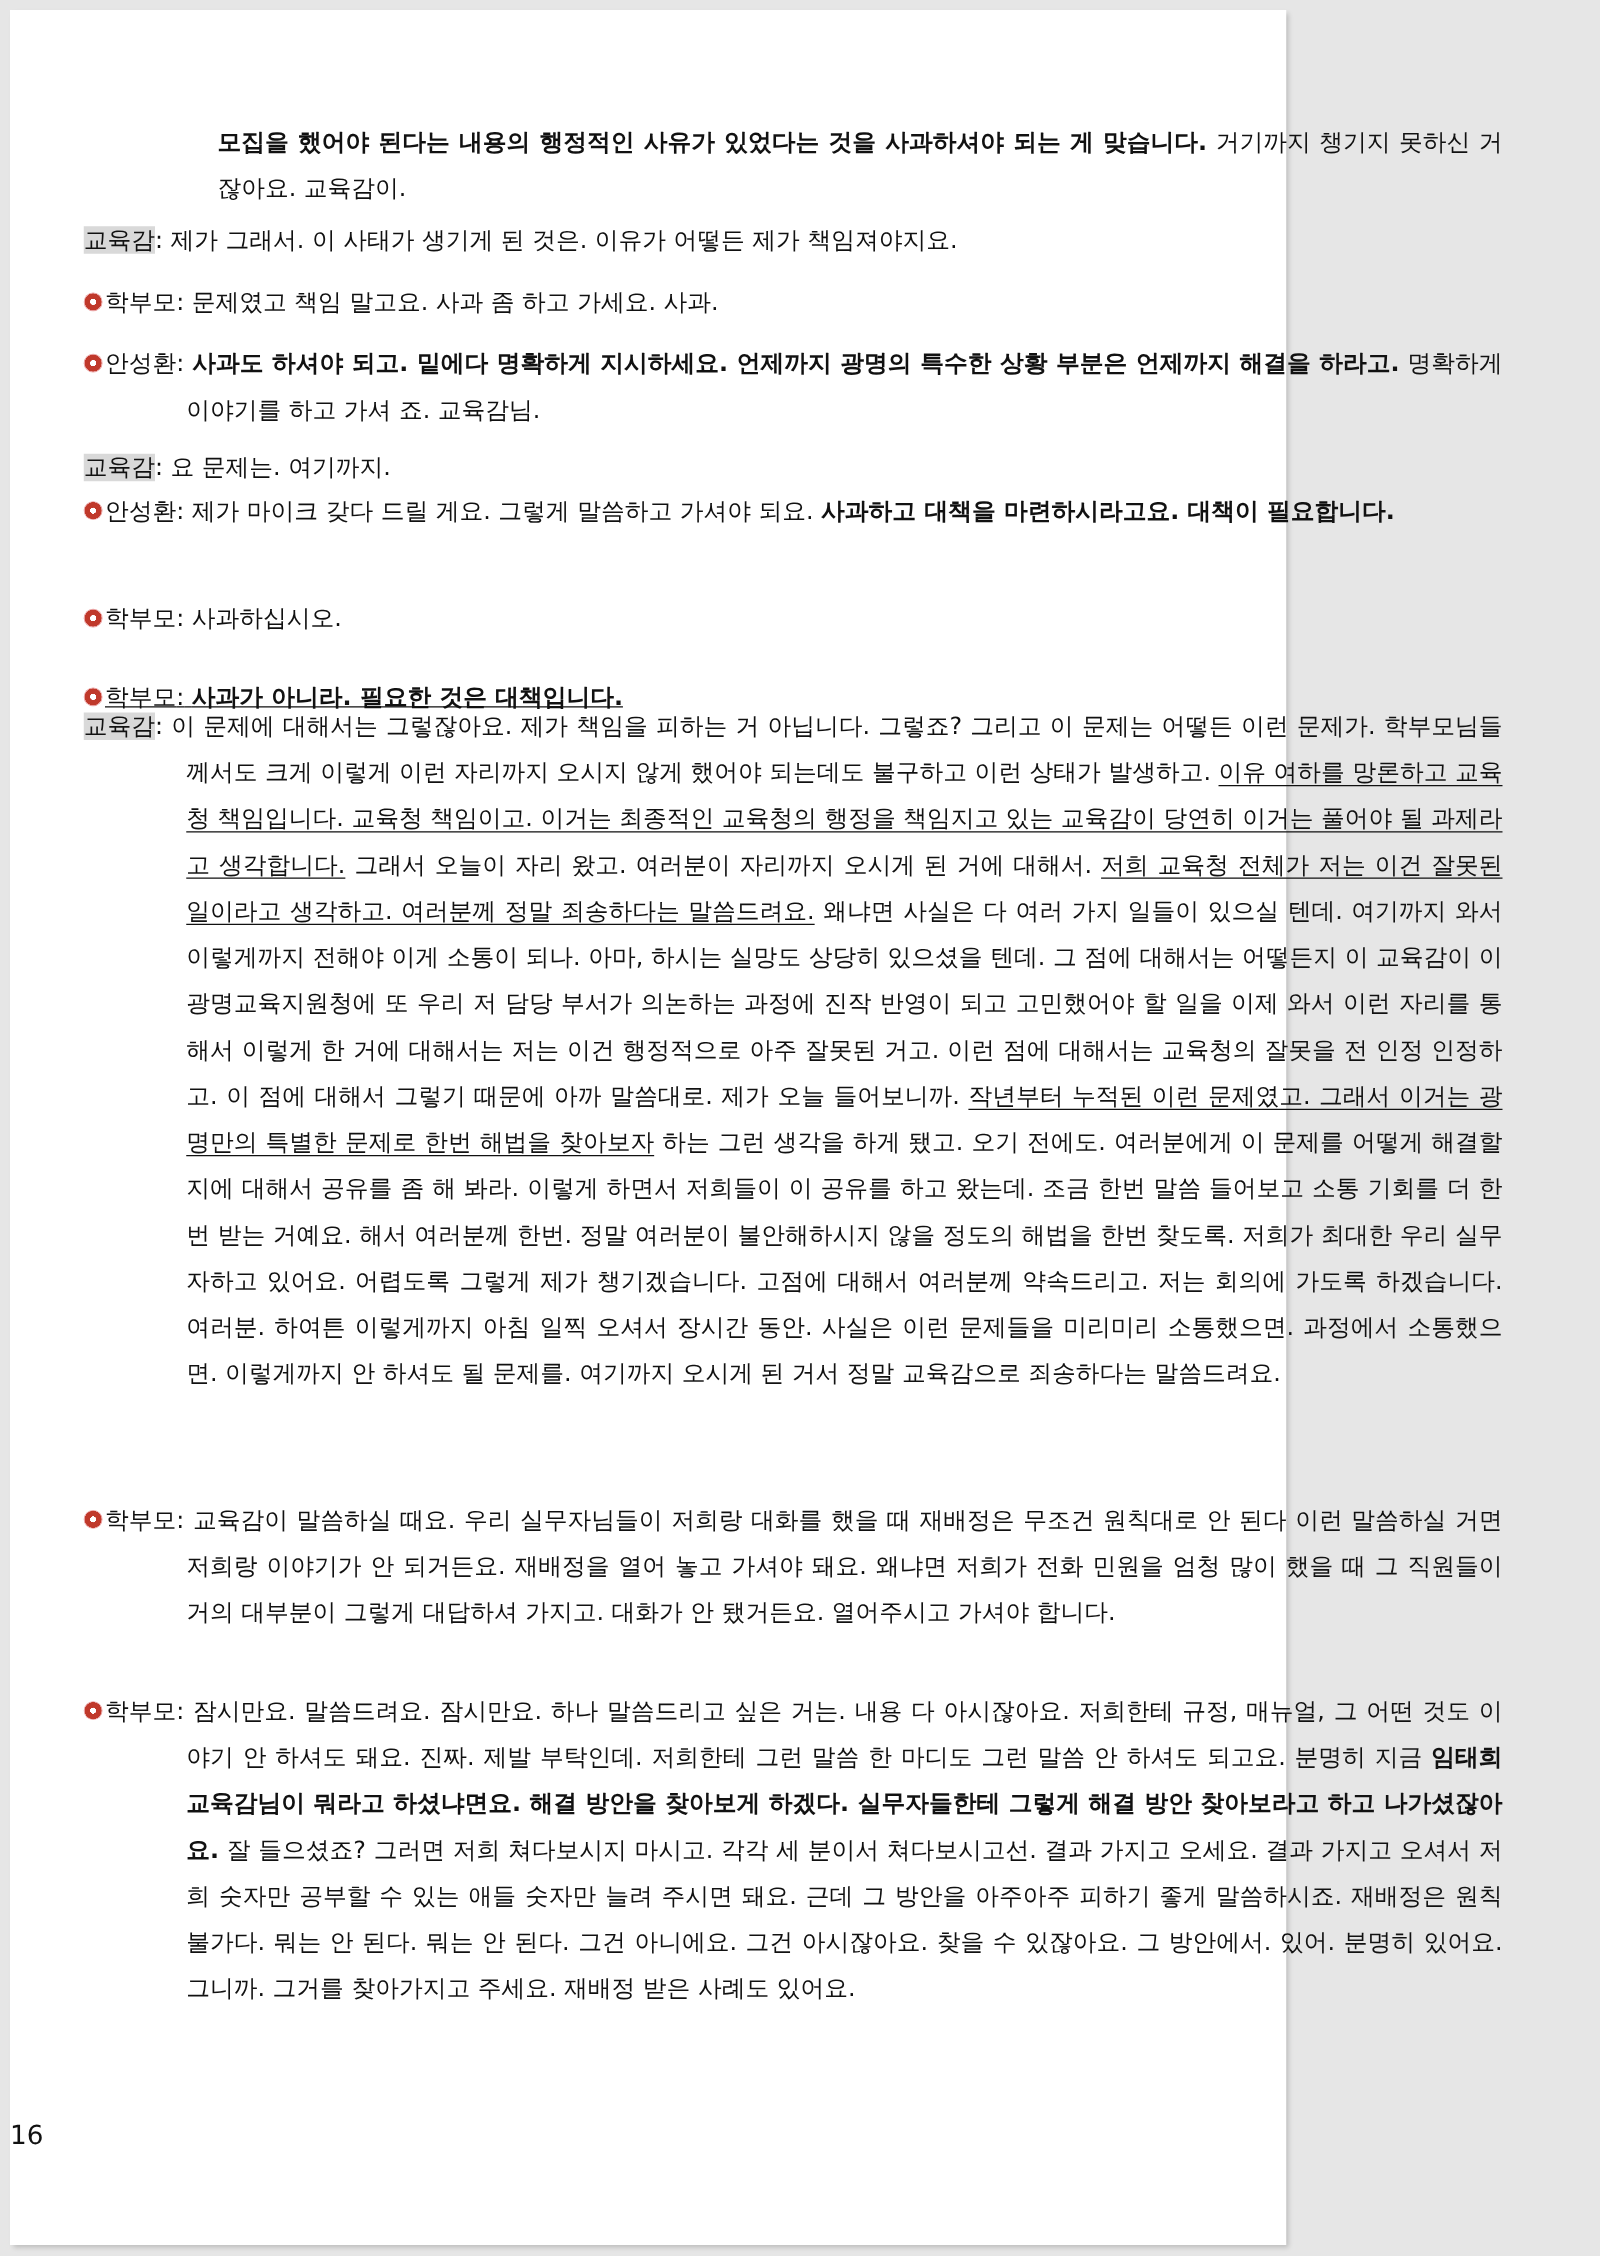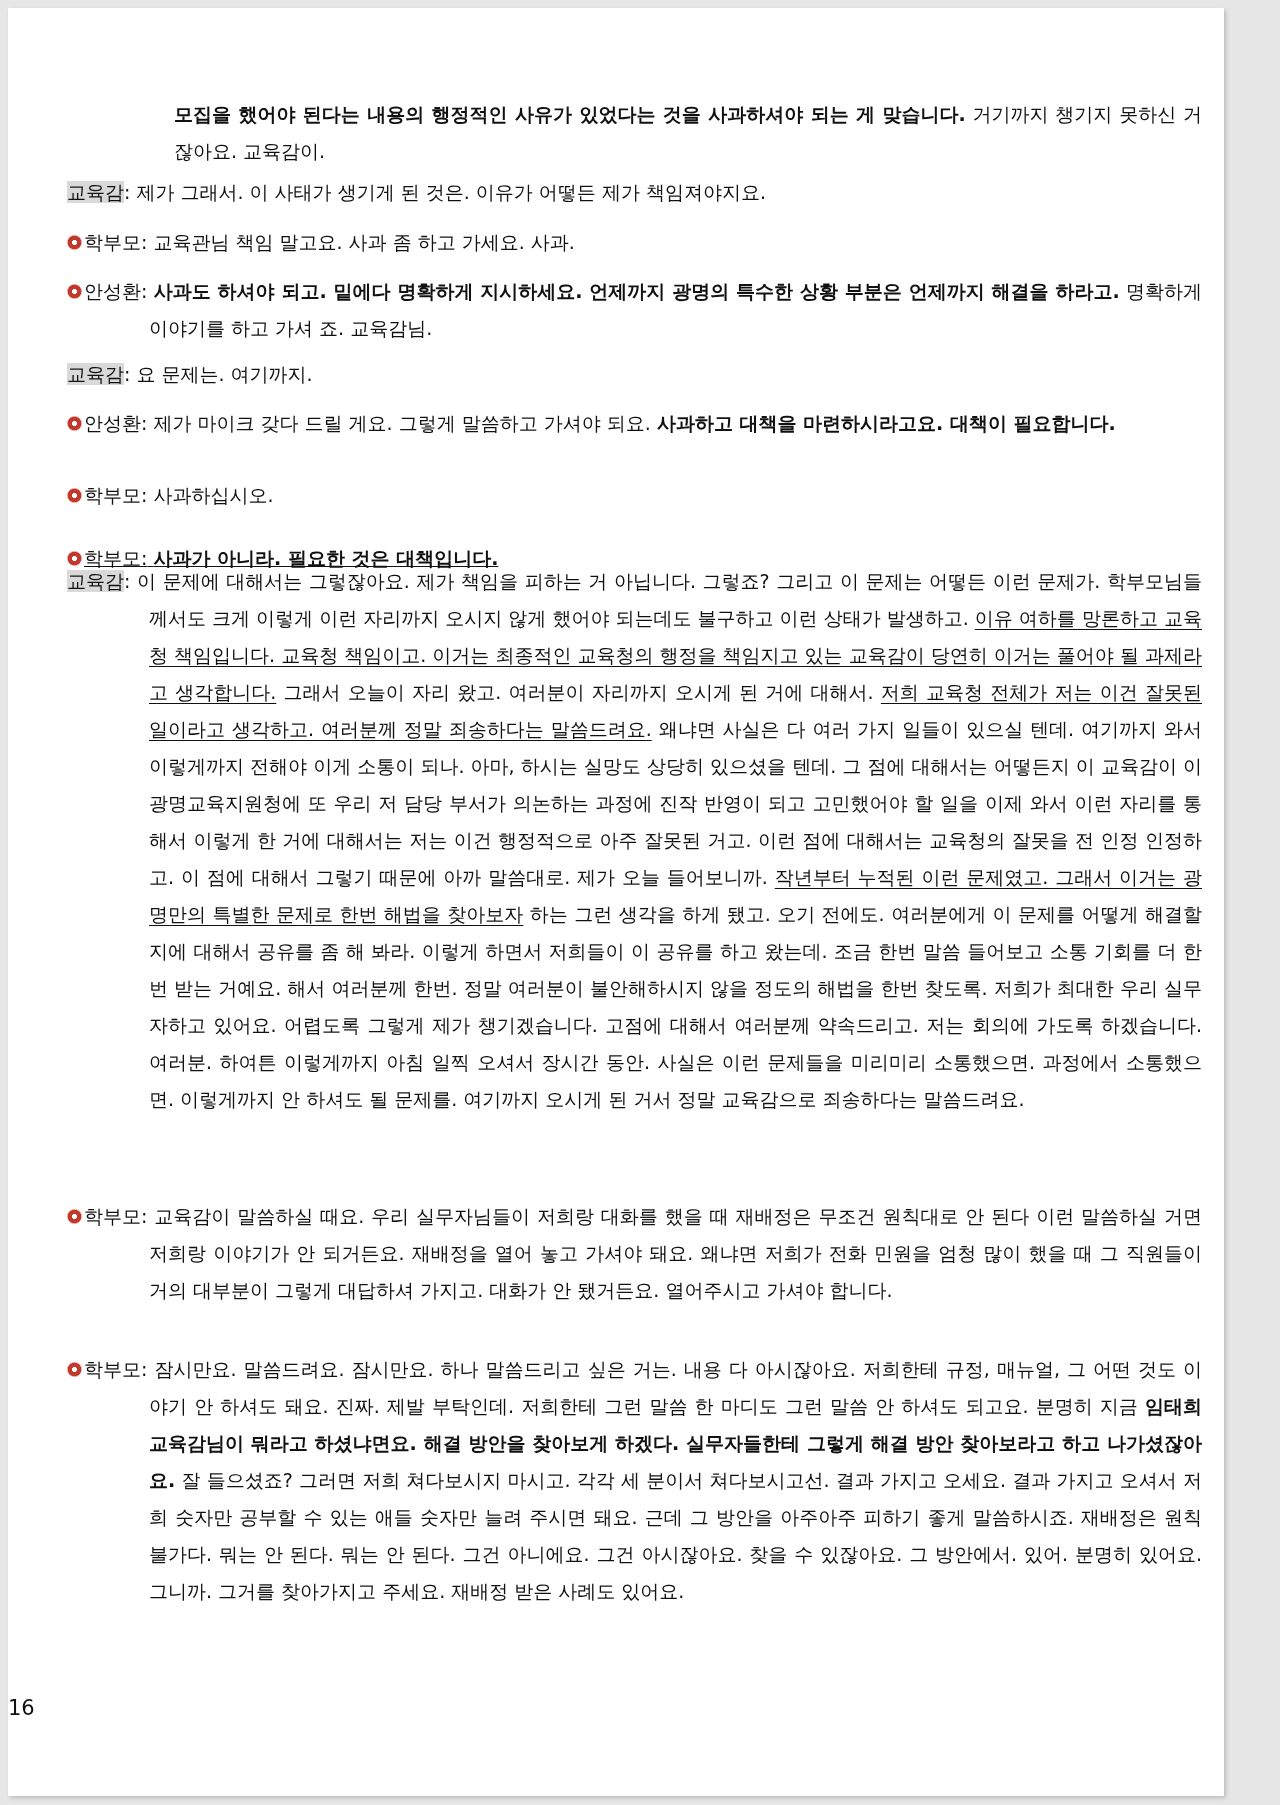--- a/index.html
+++ b/index.html
@@ -6,21 +6,21 @@
   body {
     width: 1280px; height: 1805px;
     background: #e6e6e6;
     position: relative;
     overflow: hidden;
     font-family: "DejaVu Sans", sans-serif;
   }
   .page {
     position: absolute;
     left: 8px; top: 8px;
-    width: 1216px; height: 1788px;
+    width: 1021px; height: 1788px;
     background: #ffffff;
     box-shadow: 2px 2px 4px rgba(0,0,0,0.18);
   }
   .content {
     position: absolute;
     left: 0; top: 0; right: 0;
   }
   .para {
     position: absolute;
     left: 84px;
@@ -57,24 +57,24 @@
     color: #111;
   }
 </style>
 </head>
 <body>
 
 <div class="page">
   <div class="content" id="content">
       <div class="para first" style="top: 88px;"><span class="seg-b">모집을 했어야 된다는 내용의 행정적인 사유가 있었다는 것을 사과하셔야 되는 게 맞습니다.</span><span class="seg-n"> 거기까지 챙기지 못하신 거잖아요. 교육감이.</span></div>
       <div class="para" style="top: 166px;"><span class="speaker hl">교육감</span><span>:</span><span class="seg-n"> 제가 그래서. 이 사태가 생기게 된 것은. 이유가 어떻든 제가 책임져야지요.</span></div>
-      <div class="para" style="top: 216px;"><span class="icon"></span><span class="speaker">학부모</span><span>:</span><span class="seg-n"> 교육관님 책임 말고요. 사과 좀 하고 가세요. 사과.</span></div>
+      <div class="para" style="top: 216px;"><span class="icon"></span><span class="speaker">학부모</span><span>:</span><span class="seg-n"> 문제였고 책임 말고요. 사과 좀 하고 가세요. 사과.</span></div>
       <div class="para" style="top: 265px;"><span class="icon"></span><span class="speaker">안성환</span><span>:</span><span class="seg-n"> </span><span class="seg-b">사과도 하셔야 되고. 밑에다 명확하게 지시하세요. 언제까지 광명의 특수한 상황 부분은 언제까지 해결을 하라고.</span><span class="seg-n"> 명확하게 이야기를 하고 가셔 죠. 교육감님.</span></div>
       <div class="para" style="top: 348px;"><span class="speaker hl">교육감</span><span>:</span><span class="seg-n"> 요 문제는. 여기까지.</span></div>
-      <div class="para" style="top: 397px;"><span class="icon"></span><span class="speaker">안성환</span><span>:</span><span class="seg-n"> 제가 마이크 갖다 드릴 게요. 그렇게 말씀하고 가셔야 되요. </span><span class="seg-b">사과하고 대책을 마련하시라고요. 대책이 필요합니다.</span></div>
+      <div class="para" style="top: 383px;"><span class="icon"></span><span class="speaker">안성환</span><span>:</span><span class="seg-n"> 제가 마이크 갖다 드릴 게요. 그렇게 말씀하고 가셔야 되요. </span><span class="seg-b">사과하고 대책을 마련하시라고요. 대책이 필요합니다.</span></div>
       <div class="para" style="top: 469px;"><span class="icon"></span><span class="speaker">학부모</span><span>:</span><span class="seg-n"> 사과하십시오.</span></div>
       <div class="para" style="top: 532px; text-decoration: underline;"><span class="icon"></span><span class="speaker">학부모</span><span>:</span><span class="seg-n"> </span><span class="seg-b">사과가 아니라. 필요한 것은 대책입니다.</span></div>
       <div class="para" style="top: 555px;"><span class="speaker hl">교육감</span><span>:</span><span class="seg-n"> 이 문제에 대해서는 그렇잖아요. 제가 책임을 피하는 거 아닙니다. 그렇죠? 그리고 이 문제는 어떻든 이런 문제가. 학부모님들께서도 크게 이렇게 이런 자리까지 오시지 않게 했어야 되는데도 불구하고 이런 상태가 발생하고. </span><span class="seg-u">이유 여하를 망론하고 교육청 책임입니다. 교육청 책임이고. 이거는 최종적인 교육청의 행정을 책임지고 있는 교육감이 당연히 이거는 풀어야 될 과제라고 생각합니다.</span><span class="seg-n"> 그래서 오늘이 자리 왔고. 여러분이 자리까지 오시게 된 거에 대해서. </span><span class="seg-u">저희 교육청 전체가 저는 이건 잘못된 일이라고 생각하고. 여러분께 정말 죄송하다는 말씀드려요.</span><span class="seg-n"> 왜냐면 사실은 다 여러 가지 일들이 있으실 텐데. 여기까지 와서 이렇게까지 전해야 이게 소통이 되나. 아마, 하시는 실망도 상당히 있으셨을 텐데. 그 점에 대해서는 어떻든지 이 교육감이 이 광명교육지원청에 또 우리 저 담당 부서가 의논하는 과정에 진작 반영이 되고 고민했어야 할 일을 이제 와서 이런 자리를 통해서 이렇게 한 거에 대해서는 저는 이건 행정적으로 아주 잘못된 거고. 이런 점에 대해서는 교육청의 잘못을 전 인정 인정하고. 이 점에 대해서 그렇기 때문에 아까 말씀대로. 제가 오늘 들어보니까. </span><span class="seg-u">작년부터 누적된 이런 문제였고. 그래서 이거는 광명만의 특별한 문제로 한번 해법을 찾아보자</span><span class="seg-n"> 하는 그런 생각을 하게 됐고. 오기 전에도. 여러분에게 이 문제를 어떻게 해결할지에 대해서 공유를 좀 해 봐라. 이렇게 하면서 저희들이 이 공유를 하고 왔는데. 조금 한번 말씀 들어보고 소통 기회를 더 한번 받는 거예요. 해서 여러분께 한번. 정말 여러분이 불안해하시지 않을 정도의 해법을 한번 찾도록. 저희가 최대한 우리 실무자하고 있어요. 어렵도록 그렇게 제가 챙기겠습니다. 고점에 대해서 여러분께 약속드리고. 저는 회의에 가도록 하겠습니다. 여러분. 하여튼 이렇게까지 아침 일찍 오셔서 장시간 동안. 사실은 이런 문제들을 미리미리 소통했으면. 과정에서 소통했으면. 이렇게까지 안 하셔도 될 문제를. 여기까지 오시게 된 거서 정말 교육감으로 죄송하다는 말씀드려요.</span></div>
       <div class="para" style="top: 1190px;"><span class="icon"></span><span class="speaker">학부모</span><span>:</span><span class="seg-n"> 교육감이 말씀하실 때요. 우리 실무자님들이 저희랑 대화를 했을 때 재배정은 무조건 원칙대로 안 된다 이런 말씀하실 거면 저희랑 이야기가 안 되거든요. 재배정을 열어 놓고 가셔야 돼요. 왜냐면 저희가 전화 민원을 엄청 많이 했을 때 그 직원들이 거의 대부분이 그렇게 대답하셔 가지고. 대화가 안 됐거든요. 열어주시고 가셔야 합니다.</span></div>
       <div class="para" style="top: 1343px;"><span class="icon"></span><span class="speaker">학부모</span><span>:</span><span class="seg-n"> 잠시만요. 말씀드려요. 잠시만요. 하나 말씀드리고 싶은 거는. 내용 다 아시잖아요. 저희한테 규정, 매뉴얼, 그 어떤 것도 이야기 안 하셔도 돼요. 진짜. 제발 부탁인데. 저희한테 그런 말씀 한 마디도 그런 말씀 안 하셔도 되고요. 분명히 지금 </span><span class="seg-b">임태희 교육감님이 뭐라고 하셨냐면요. 해결 방안을 찾아보게 하겠다. 실무자들한테 그렇게 해결 방안 찾아보라고 하고 나가셨잖아요.</span><span class="seg-n"> 잘 들으셨죠? 그러면 저희 쳐다보시지 마시고. 각각 세 분이서 쳐다보시고선. 결과 가지고 오세요. 결과 가지고 오셔서 저희 숫자만 공부할 수 있는 애들 숫자만 늘려 주시면 돼요. 근데 그 방안을 아주아주 피하기 좋게 말씀하시죠. 재배정은 원칙 불가다. 뭐는 안 된다. 뭐는 안 된다. 그건 아니에요. 그건 아시잖아요. 찾을 수 있잖아요. 그 방안에서. 있어. 분명히 있어요. 그니까. 그거를 찾아가지고 주세요. 재배정 받은 사례도 있어요.</span></div>
     </div>
   <div class="pagenum">16</div>
 </div>
 
 </body></html>

